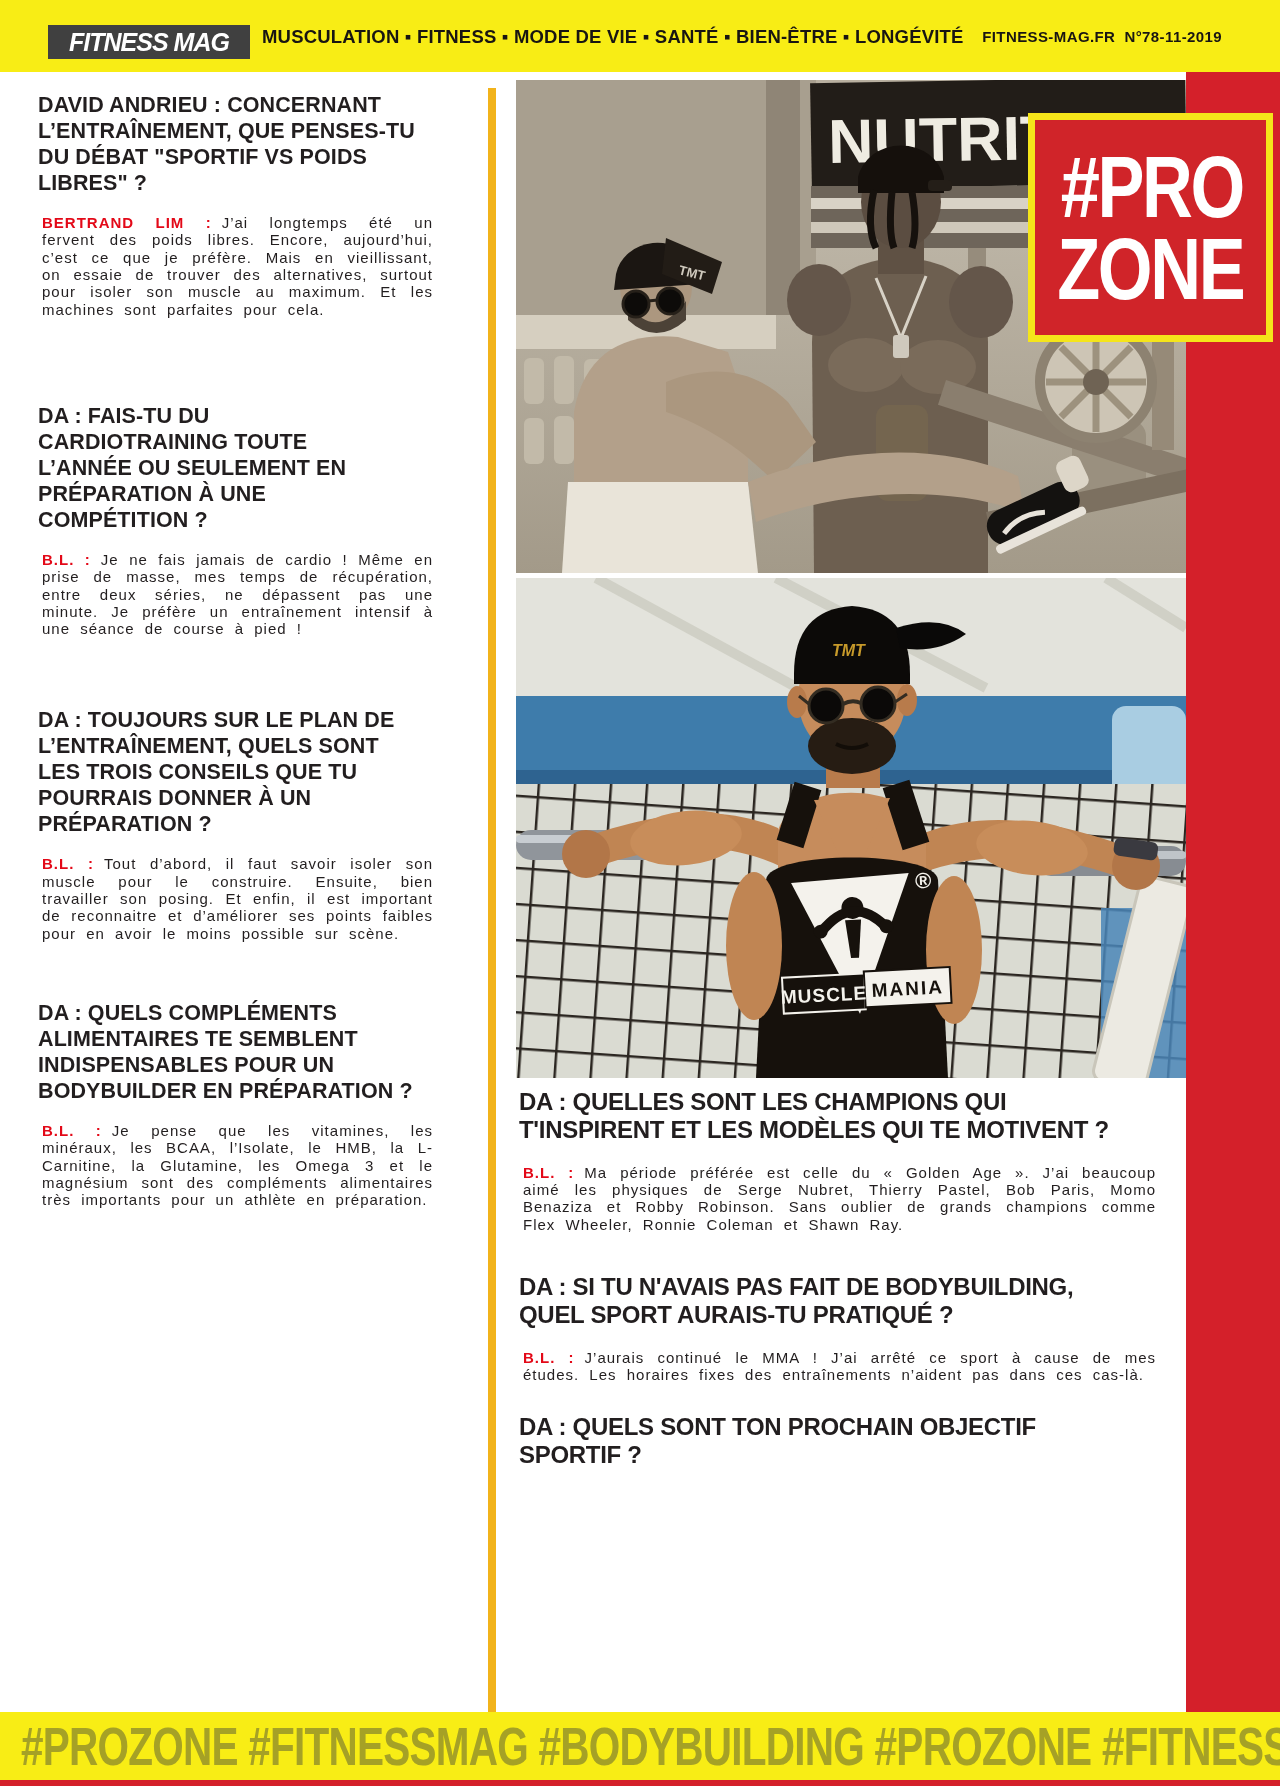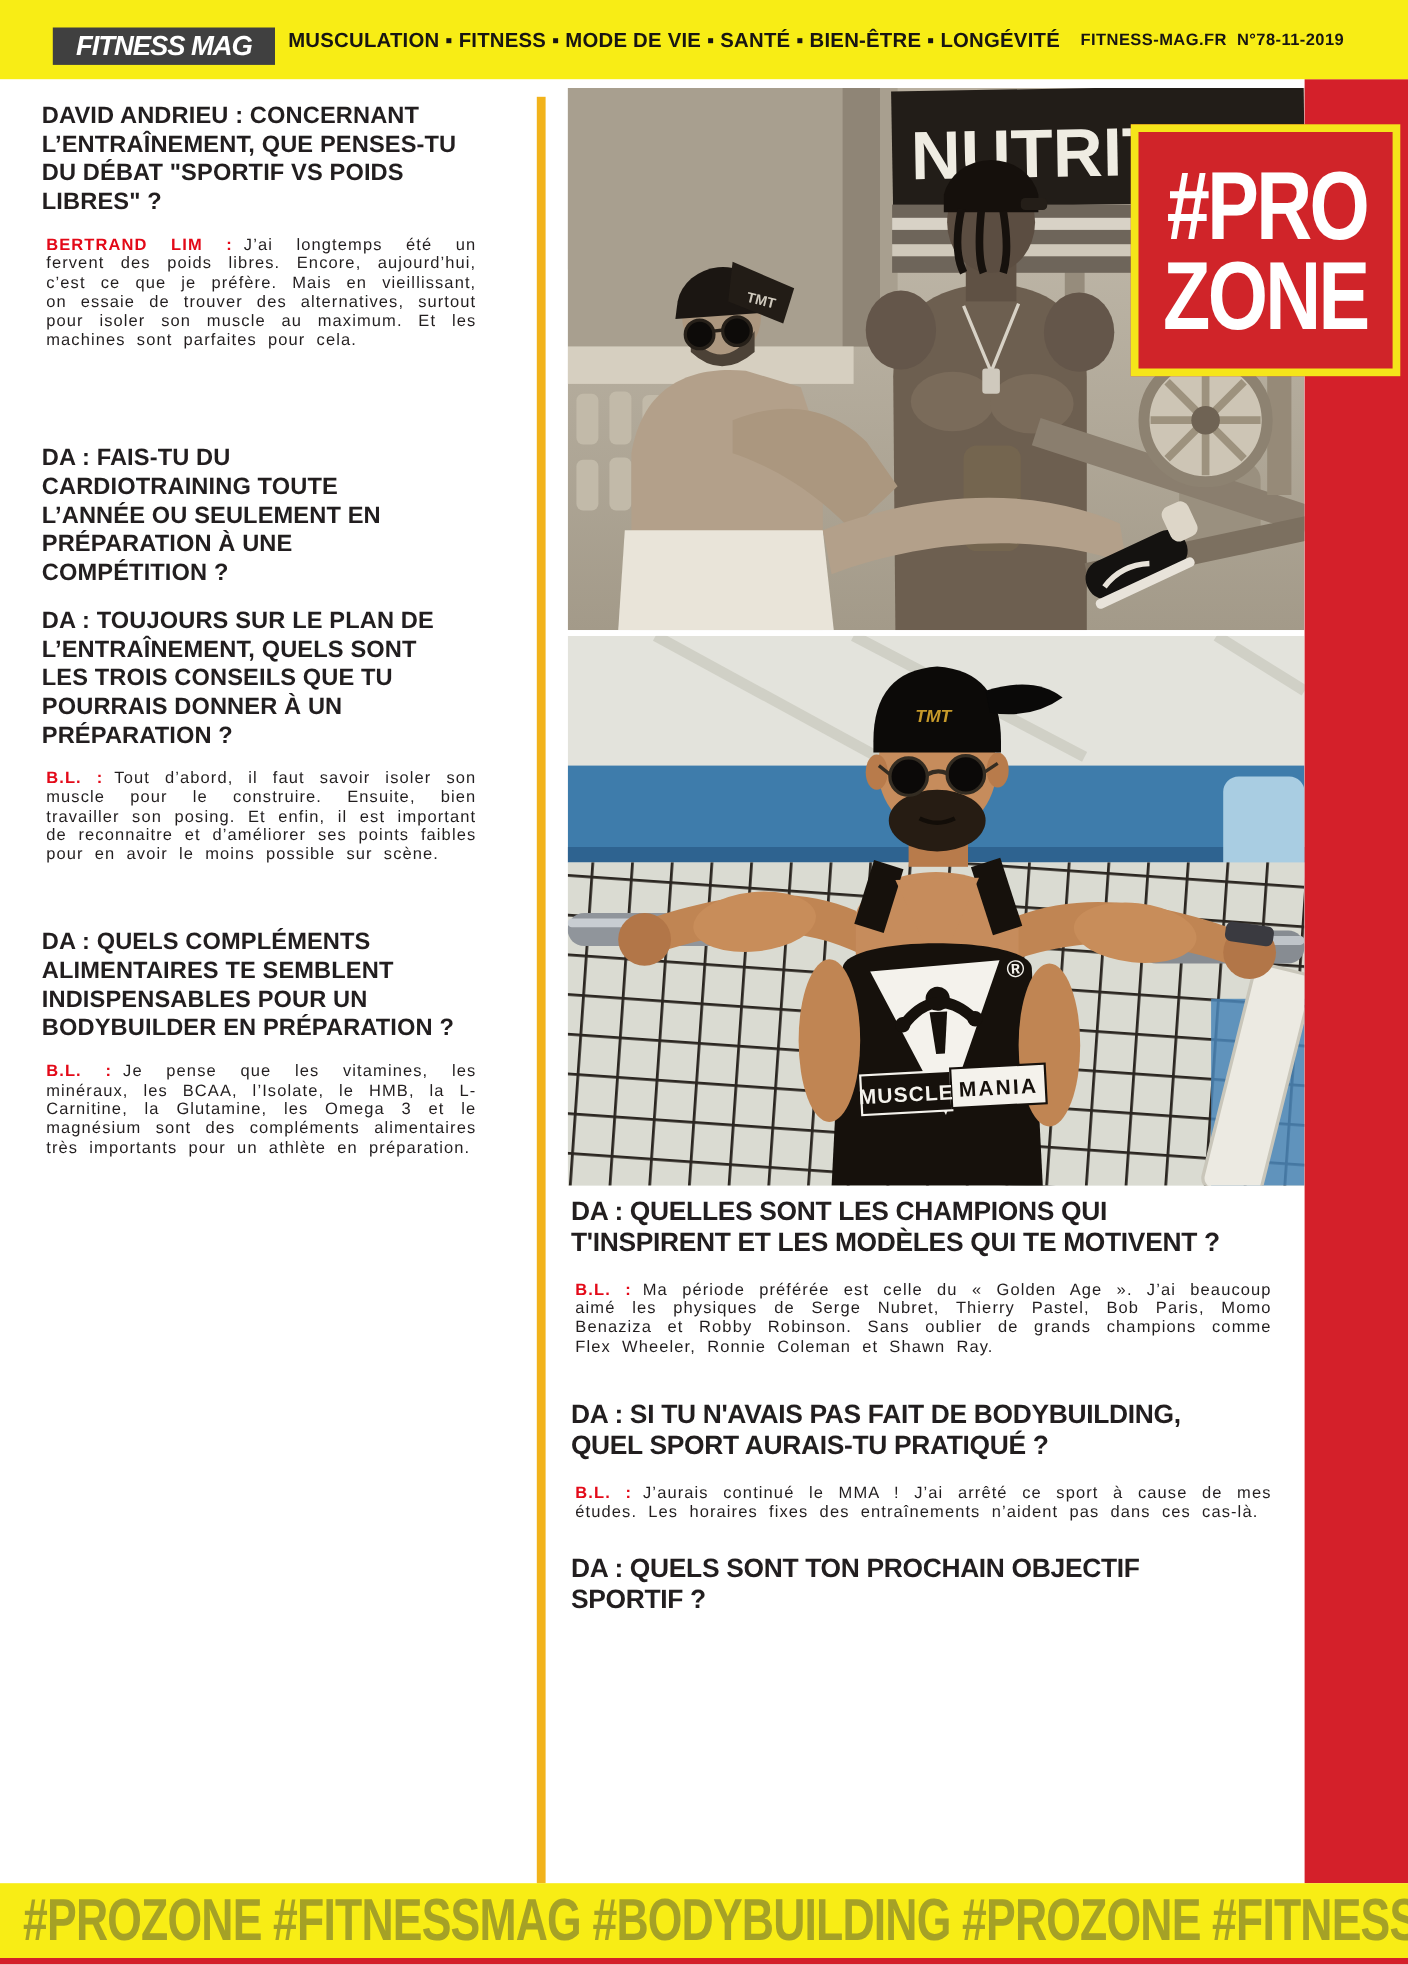--- a/index.html
+++ b/index.html
@@ -264,20 +264,23 @@
 DU DÉBAT "SPORTIF VS POIDS
 LIBRES" ?</h3>
   <p class="answer mb-a1">
     <span class="speaker">BERTRAND LIM  :</span><span>J’ai longtemps été un fervent des poids libres. Encore, aujourd’hui, c’est ce que je préfère. Mais en vieillissant, on essaie de trouver des alternatives, surtout pour isoler son muscle au maximum. Et les machines sont parfaites pour cela.</span>
   </p>
   <h3 class="q-heading">DA : FAIS-TU DU
 CARDIOTRAINING TOUTE
 L’ANNÉE OU SEULEMENT EN
 PRÉPARATION À UNE
 COMPÉTITION ?</h3>
+  <p class="answer mb-a2">
+    <span class="speaker">B.L.  :</span><span>Je ne fais jamais de cardio ! Même en prise de masse, mes temps de récupération, entre deux séries, ne dépassent pas une minute. Je préfère un entraînement intensif à une séance de course à pied !</span>
+  </p>
   <h3 class="q-heading">DA : TOUJOURS SUR LE PLAN DE
 L’ENTRAÎNEMENT, QUELS SONT
 LES TROIS CONSEILS QUE TU
 POURRAIS DONNER À UN
 PRÉPARATION ?</h3>
   <p class="answer mb-a3">
     <span class="speaker">B.L.  :</span><span>Tout d’abord, il faut savoir isoler son muscle pour le construire. Ensuite, bien travailler son posing. Et enfin, il est important de reconnaitre et d’améliorer ses points faibles pour en avoir le moins possible sur scène.</span>
   </p>
   <h3 class="q-heading">DA : QUELS COMPLÉMENTS
 ALIMENTAIRES TE SEMBLENT

